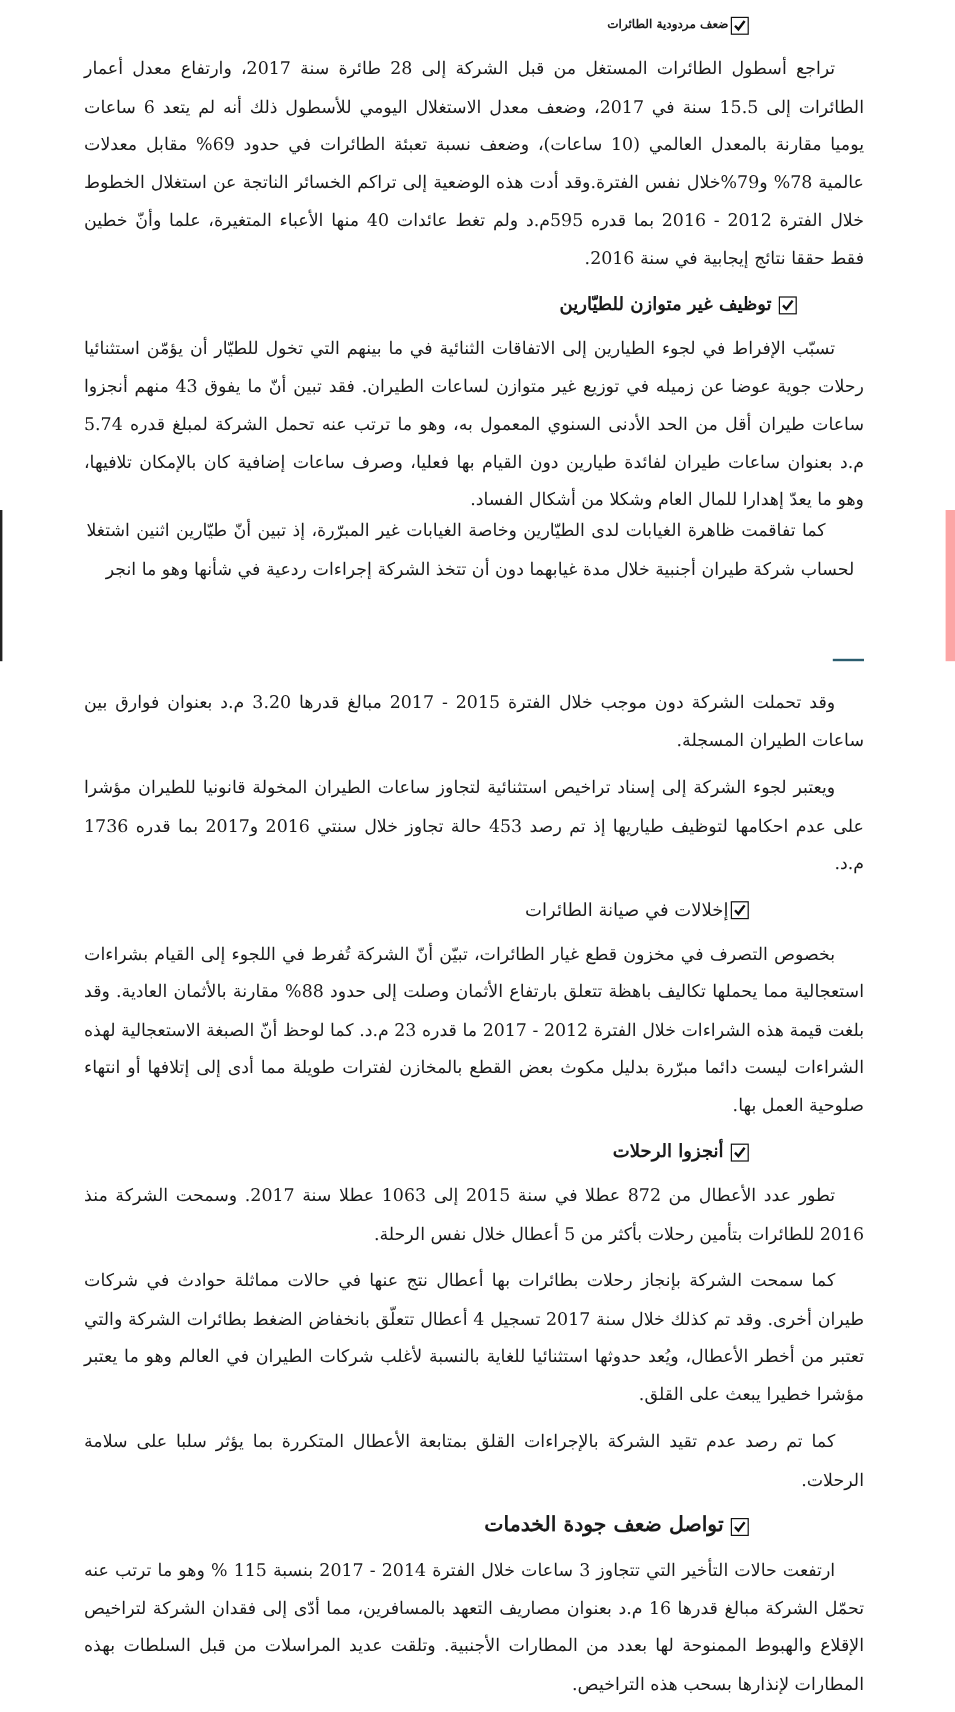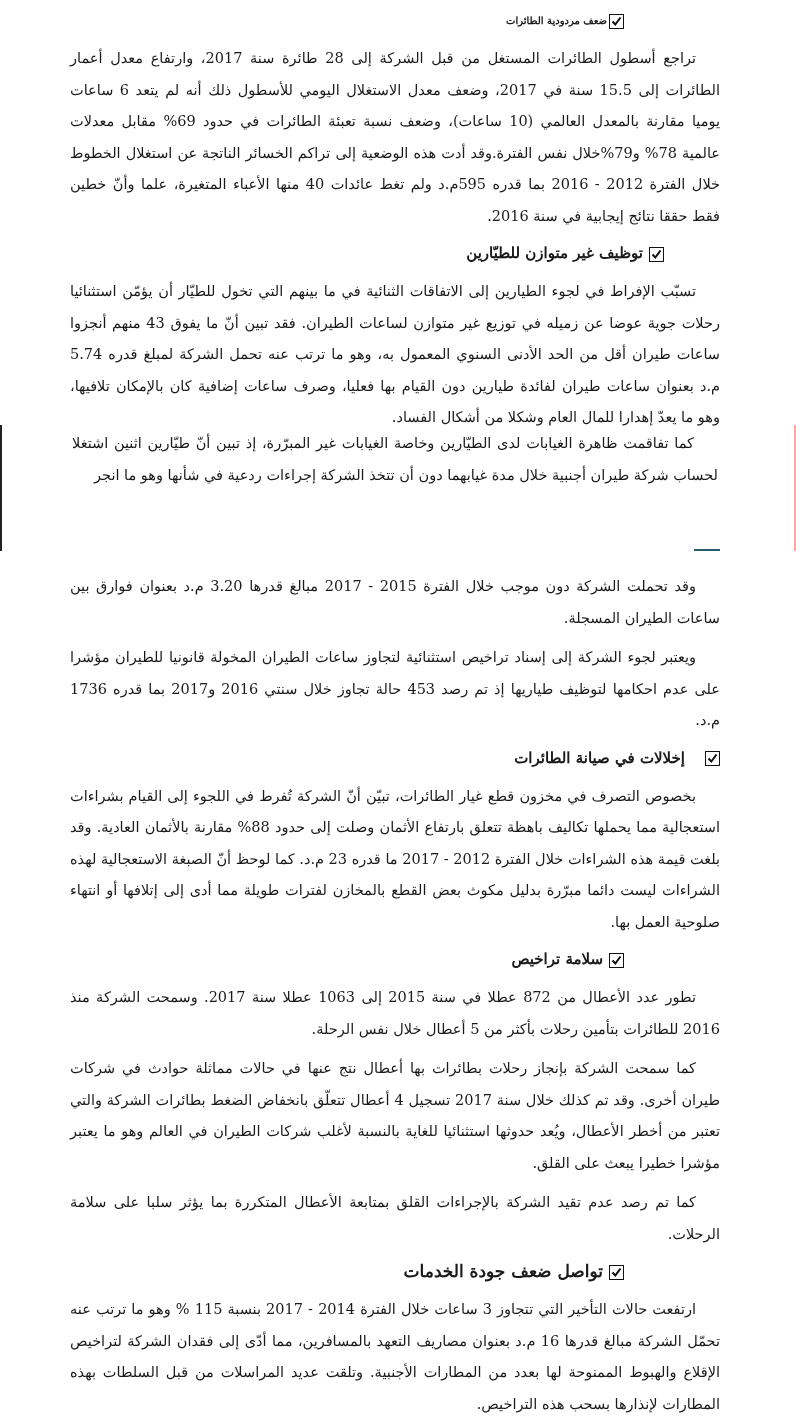--- a/index.html
+++ b/index.html
@@ -32,21 +32,21 @@
     }
 
     
     .break-box {
       position: absolute;
       left: 0;
       right: 0;
       top: 425px;
       height: 126px;
       border-left: 2px solid #222;
-      border-right: 2px solid #fca5a5;
+      border-right: 8px solid #fca5a5;
       box-sizing: border-box;
     }
     .break-box .para-area {
       position: absolute;
       left: 70px;
       right: 76px;
       top: 2px;
       direction: rtl;
       text-align: justify;
       font-size: 14.5px;
@@ -105,40 +105,40 @@
 
 <div class="bottom-part">
   <div class="block">
     <div style="height:8px"></div>
     <p class="para">وقد تحملت الشركة دون موجب خلال الفترة 2015 - 2017 مبالغ قدرها 3.20 م.د بعنوان فوارق بين ساعات الطيران المسجلة.</p>
     <div style="height:8px"></div>
     <p class="para">ويعتبر لجوء الشركة إلى إسناد تراخيص استثنائية لتجاوز ساعات الطيران المخولة قانونيا للطيران مؤشرا على عدم احكامها لتوظيف طياريها إذ تم رصد 453 حالة تجاوز خلال سنتي 2016 و2017 بما قدره 1736 م.د.</p>
 
     <div style="height:6px"></div>
 
-    <div style="display:flex; align-items:center; gap:20px; height:32px; font-weight:bold; font-size:15px;">
+    <div style="display:flex; align-items:center; gap:2px; margin-right:96px; height:32px; font-weight:normal; font-size:15px;">
       <span class="check">
         <svg width="11" height="11" viewBox="0 0 11 11">
             <path d="M1.5 5.5 L4.3 8.5 L9.5 1.5" fill="none" stroke="#111" stroke-width="2"></path>
           </svg>
       </span>
       <span>إخلالات في صيانة الطائرات</span>
     </div>
     <div style="height:6px"></div>
     <p class="para">بخصوص التصرف في مخزون قطع غيار الطائرات، تبيّن أنّ الشركة تُفرط في اللجوء إلى القيام بشراءات استعجالية مما يحملها تكاليف باهظة تتعلق بارتفاع الأثمان وصلت إلى حدود 88% مقارنة بالأثمان العادية. وقد بلغت قيمة هذه الشراءات خلال الفترة 2012 - 2017 ما قدره 23 م.د. كما لوحظ أنّ الصبغة الاستعجالية لهذه الشراءات ليست دائما مبرّرة بدليل مكوث بعض القطع بالمخازن لفترات طويلة مما أدى إلى إتلافها أو انتهاء صلوحية العمل بها.</p>
 
     <div style="height:6px"></div>
 
     <div style="display:flex; align-items:center; gap:6px; margin-right:96px; height:32px; font-weight:bold; font-size:15px;">
       <span class="check">
         <svg width="11" height="11" viewBox="0 0 11 11">
             <path d="M1.5 5.5 L4.3 8.5 L9.5 1.5" fill="none" stroke="#111" stroke-width="2"></path>
           </svg>
       </span>
-      <span>سلامة تراخيص</span>
+      <span>أنجزوا الرحلات</span>
     </div>
     <div style="height:6px"></div>
     <p class="para">تطور عدد الأعطال من 872 عطلا في سنة 2015 إلى 1063 عطلا سنة 2017. وسمحت الشركة منذ 2016 للطائرات بتأمين رحلات بأكثر من 5 أعطال خلال نفس الرحلة.</p>
     <div style="height:8px"></div>
     <p class="para">كما سمحت الشركة بإنجاز رحلات بطائرات بها أعطال نتج عنها في حالات مماثلة حوادث في شركات طيران أخرى. وقد تم كذلك خلال سنة 2017 تسجيل 4 أعطال تتعلّق بانخفاض الضغط بطائرات الشركة والتي تعتبر من أخطر الأعطال، ويُعد حدوثها استثنائيا للغاية بالنسبة لأغلب شركات الطيران في العالم وهو ما يعتبر مؤشرا خطيرا يبعث على القلق.</p>
     <div style="height:8px"></div>
     <p class="para">كما تم رصد عدم تقيد الشركة بالإجراءات القلق بمتابعة الأعطال المتكررة بما يؤثر سلبا على سلامة الرحلات.</p>
 
     <div style="height:6px"></div>
 

